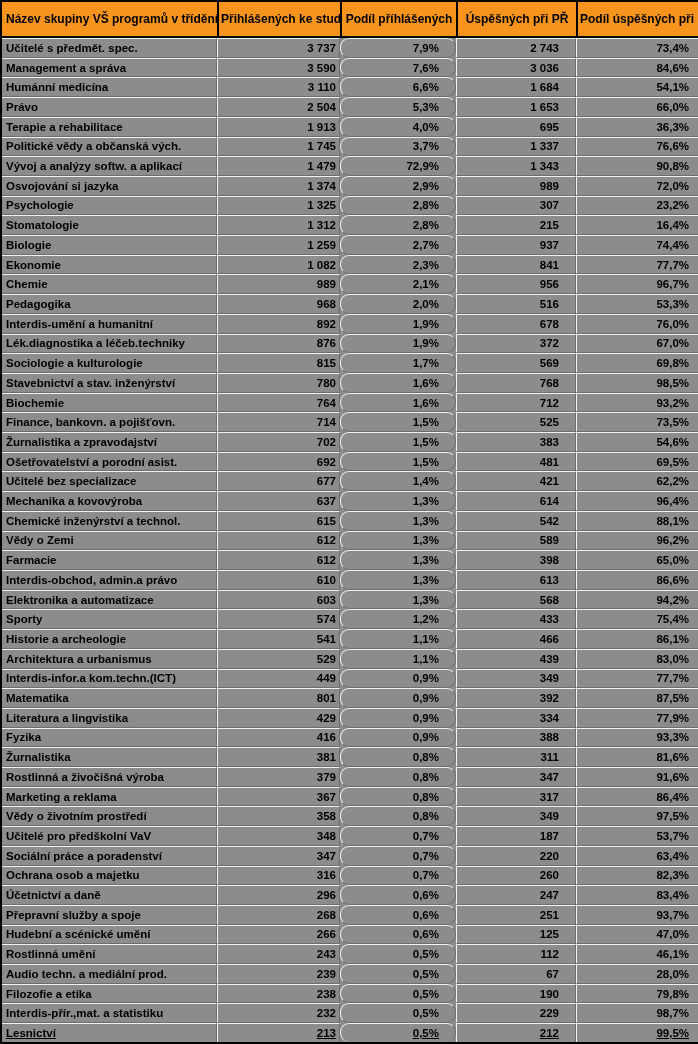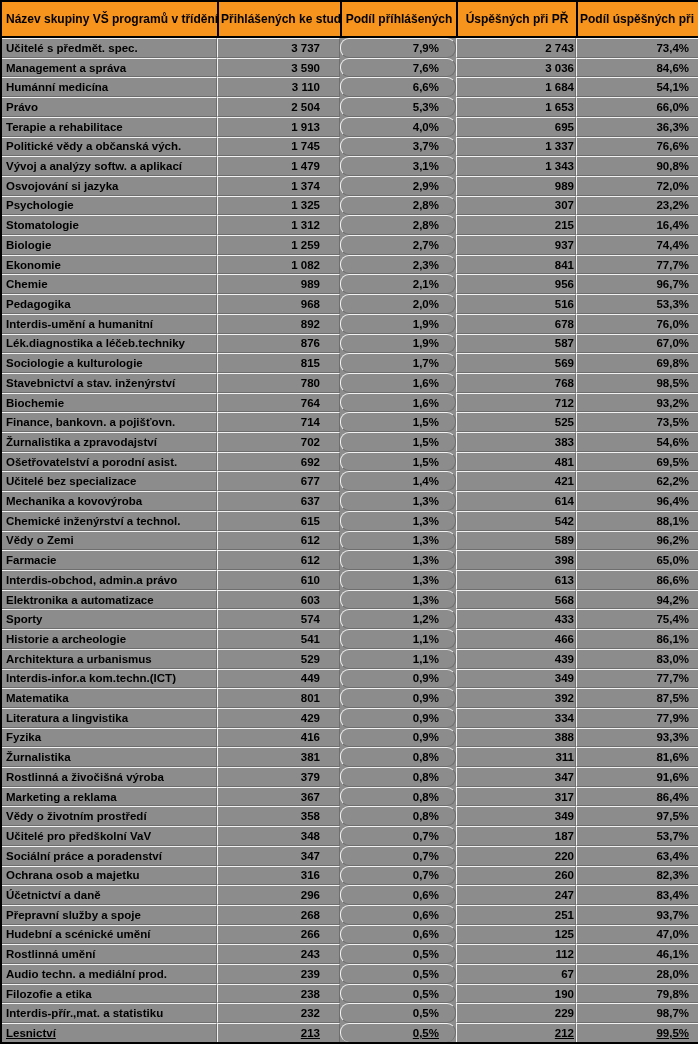--- a/index.html
+++ b/index.html
@@ -55,23 +55,23 @@
     border-bottom: 1px solid var(--grid-dark, #6E6E6E);
     border-left: 1px solid var(--grid-light, #F2F2F2);
     border-right: 1px solid var(--grid-dark, #6E6E6E);
     padding-top: 1px;
   }
   tbody td:first-child { border-left: none; }
   tbody td:last-child  { border-right: none; }
   tbody tr:last-child td { border-bottom: none; text-decoration: underline; }
 
   .col0 { text-align: left;  padding-left: 4px; margin-left: 27px; }
-  .col1 { text-align: right; padding-right: 19px; }
+  .col1 { text-align: right; padding-right: 3px; }
   .col2 { text-align: right; padding-right: 16px; border-radius: 9px; }
-  .col3 { text-align: right; padding-right: 1px; }
+  .col3 { text-align: right; padding-right: 16px; }
   .col4 { text-align: right; padding-right: 11px; }
 </style>
 </head>
 <body>
 
 <div class="table-wrap">
   <table class="isced">
     <colgroup>
       <col style="width:215px">
       <col style="width:123px">
@@ -132,21 +132,21 @@
         <tr>
           <td class="col0">Politické vědy a občanská vých.</td>
           <td class="col1">1 745</td>
           <td class="col2">3,7%</td>
           <td class="col3">1 337</td>
           <td class="col4">76,6%</td>
         </tr>
         <tr>
           <td class="col0">Vývoj a analýzy softw. a aplikací</td>
           <td class="col1">1 479</td>
-          <td class="col2">3,1%</td>
+          <td class="col2">72,9%</td>
           <td class="col3">1 343</td>
           <td class="col4">90,8%</td>
         </tr>
         <tr>
           <td class="col0">Osvojování si jazyka</td>
           <td class="col1">1 374</td>
           <td class="col2">2,9%</td>
           <td class="col3">989</td>
           <td class="col4">72,0%</td>
         </tr>
@@ -196,21 +196,21 @@
           <td class="col0">Interdis-umění a humanitní</td>
           <td class="col1">892</td>
           <td class="col2">1,9%</td>
           <td class="col3">678</td>
           <td class="col4">76,0%</td>
         </tr>
         <tr>
           <td class="col0">Lék.diagnostika a léčeb.techniky</td>
           <td class="col1">876</td>
           <td class="col2">1,9%</td>
-          <td class="col3">587</td>
+          <td class="col3">372</td>
           <td class="col4">67,0%</td>
         </tr>
         <tr>
           <td class="col0">Sociologie a kulturologie</td>
           <td class="col1">815</td>
           <td class="col2">1,7%</td>
           <td class="col3">569</td>
           <td class="col4">69,8%</td>
         </tr>
         <tr>

